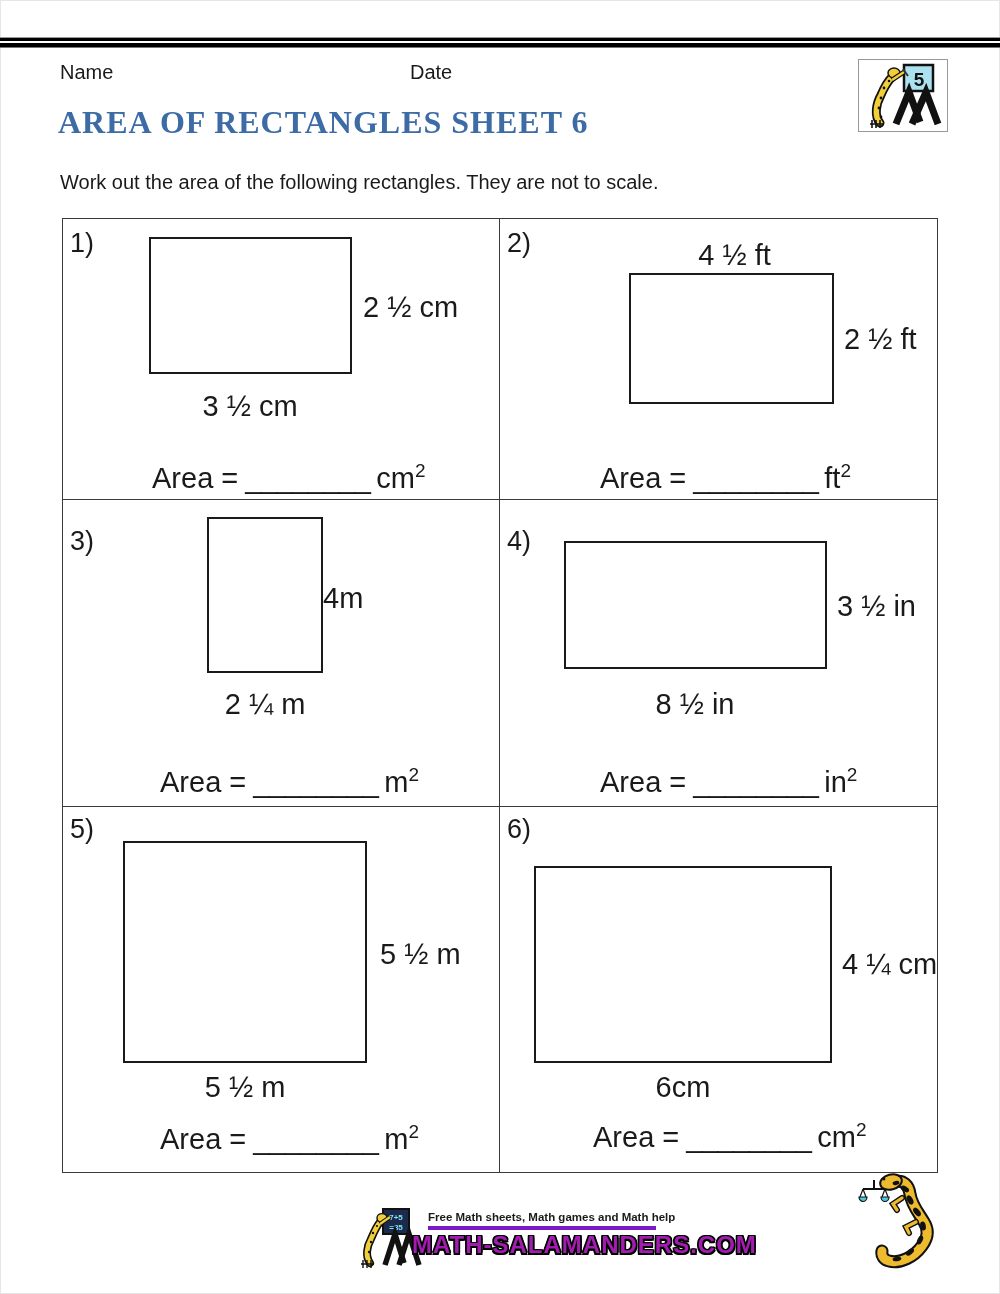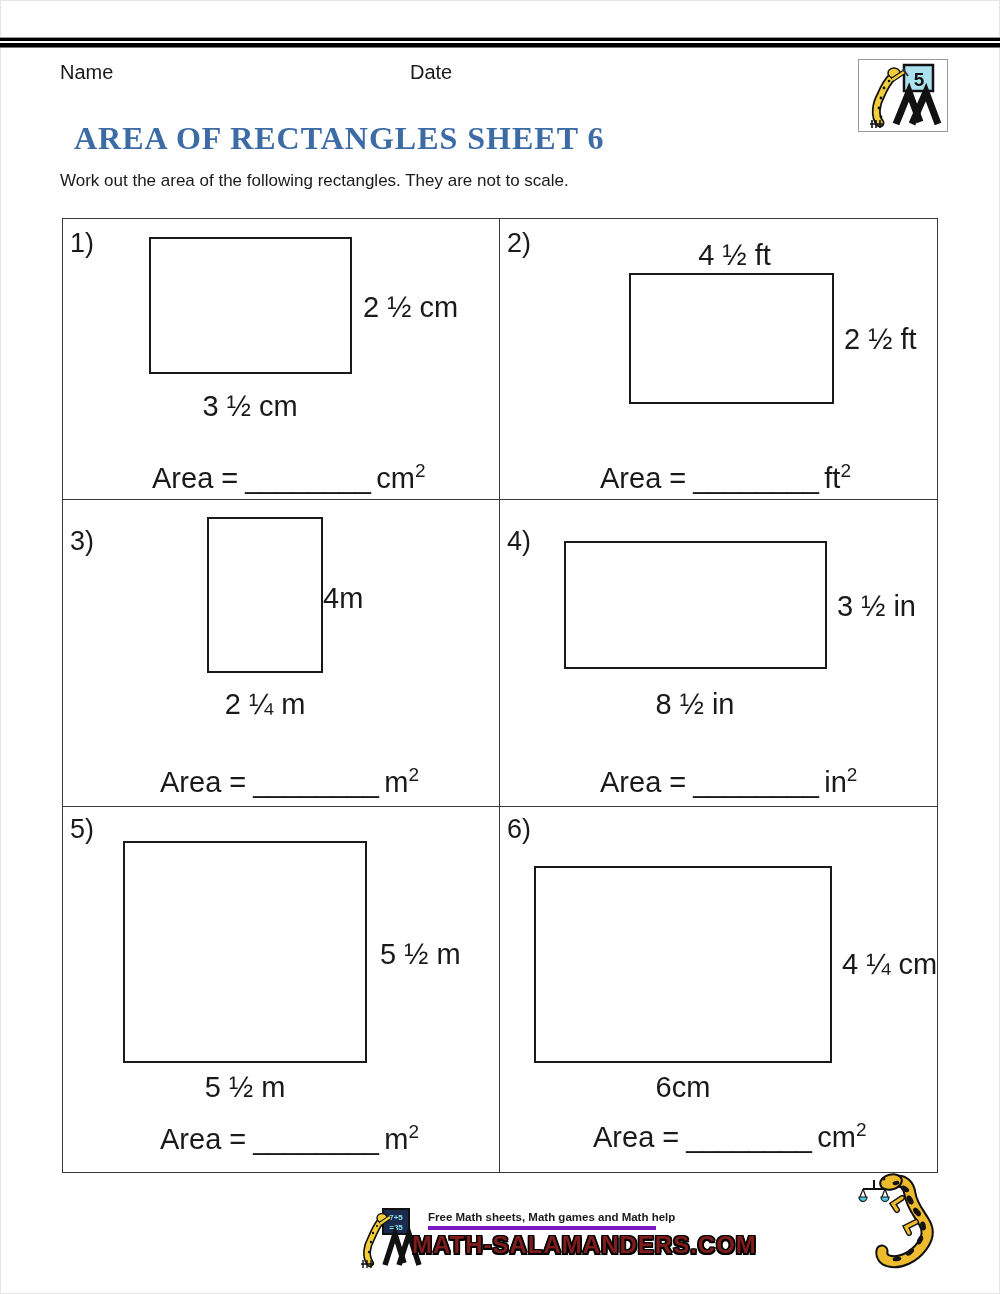--- a/index.html
+++ b/index.html
@@ -9,23 +9,23 @@
     box-shadow:inset 0 0 0 1px #e6e6e6;
   }
   .top-rule{
     position:absolute;left:0;top:37px;width:1000px;height:11px;
     background:linear-gradient(to bottom,#9a9a9a 0,#9a9a9a 1px,#000 1px,#000 4px,#fff 4px,#fff 6px,#000 6px,#000 10px,#777 10px,#777 11px);
   }
   .meta-label{position:absolute;font-size:20px;}
   .name-label{left:60px;top:61px;}
   .date-label{left:410px;top:61px;}
   .hlogo{position:absolute;left:858px;top:59px;width:90px;height:73px;border:1px solid #999;background:#fff;box-sizing:border-box;}
-  .title{position:absolute;left:58px;top:104px;margin:16px;font-family:"Liberation Serif",serif;
+  .title{position:absolute;left:58px;top:104px;margin:0;font-family:"Liberation Serif",serif;
          font-size:32px;font-weight:600;letter-spacing:1px;color:#3c6ba6;white-space:nowrap;}
-  .instruction{position:absolute;left:60px;top:171px;font-size:17px;white-space:nowrap;}
+  .instruction{position:absolute;left:60px;top:171px;font-size:20px;white-space:nowrap;}
 
   .grid{
     position:absolute;left:62px;top:218px;width:876px;height:955px;
     border:1px solid #3a3a3a;box-sizing:border-box;
     display:grid;grid-template-columns:437px 437px;grid-template-rows:281px 307px 365px;
   }
   .cell{position:relative;background:#fff;}
   .cell.br{border-right:1px solid #3a3a3a;}
   .cell.bb{border-bottom:1px solid #3a3a3a;}
   .pnum{position:absolute;font-size:27px;}
@@ -34,21 +34,21 @@
   .dim.ctr{text-align:center;width:200px;}
   .area{position:absolute;font-size:29px;white-space:nowrap;}
   .area .blank{margin:0 6px 0 7px;letter-spacing:-0.5px;}
   .area sup{font-size:19px;vertical-align:super;line-height:0;}
 
   .footer{position:absolute;left:360px;top:1205px;display:flex;align-items:flex-start;}
   .footer-text{display:flex;flex-direction:column;margin-left:2px;}
   .tagline{font-size:11.5px;font-weight:bold;margin-top:6px;white-space:nowrap;}
   .bar{height:4px;width:228px;background:#7d1ac8;margin:3px 0 1px;}
   .site{
-    font-size:24px;font-weight:bold;letter-spacing:1px;color:#7f1d1d;white-space:nowrap;
+    font-size:24px;font-weight:bold;letter-spacing:1px;color:#a21caf;white-space:nowrap;
     margin-left:-16px;
     text-shadow:-1.5px -1.5px 0 #000,1.5px -1.5px 0 #000,-1.5px 1.5px 0 #000,1.5px 1.5px 0 #000,
                 -1.5px 0 0 #000,1.5px 0 0 #000,0 -1.5px 0 #000,0 1.5px 0 #000;
   }
   .mascot{position:absolute;left:858px;top:1170px;}
 </style>
 </head>
 <body>
 
 <div class="page">

